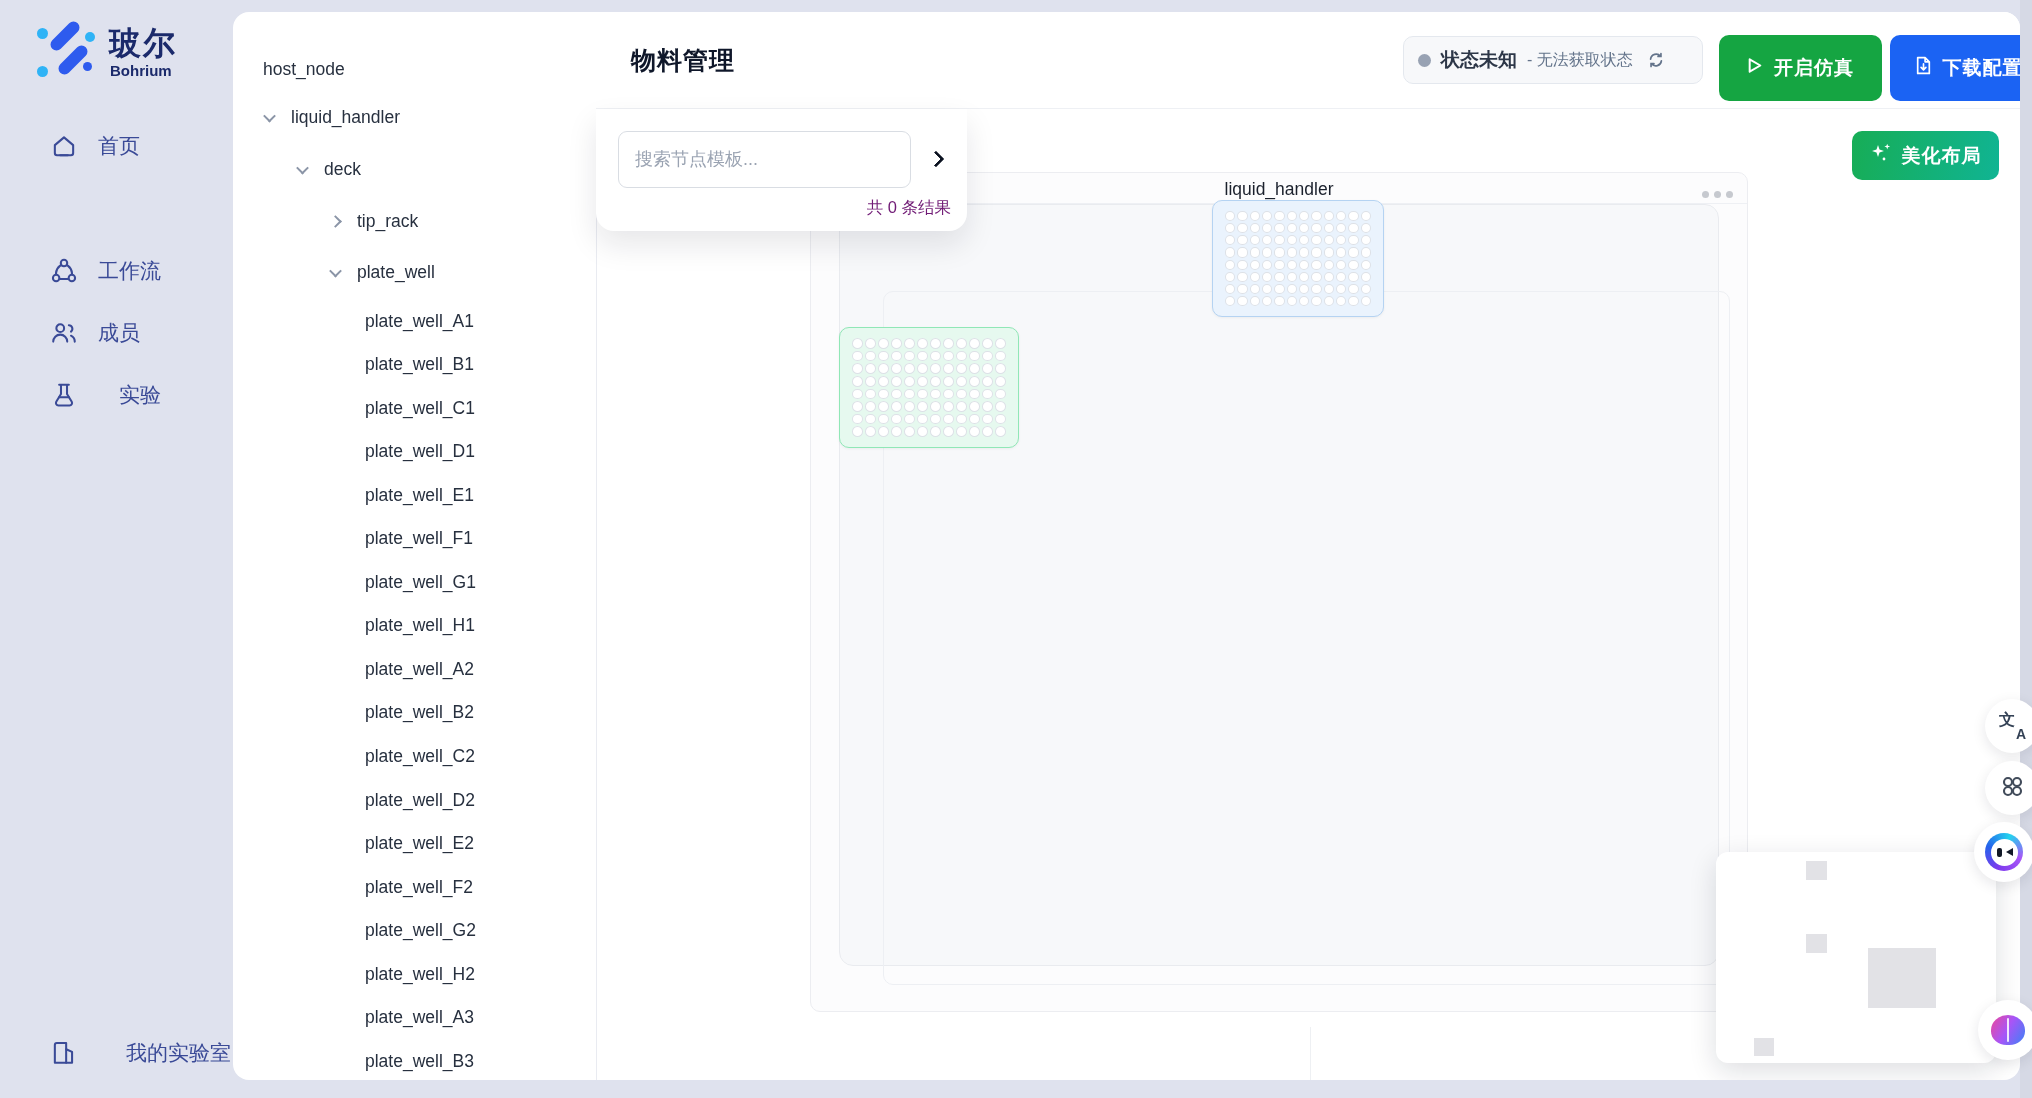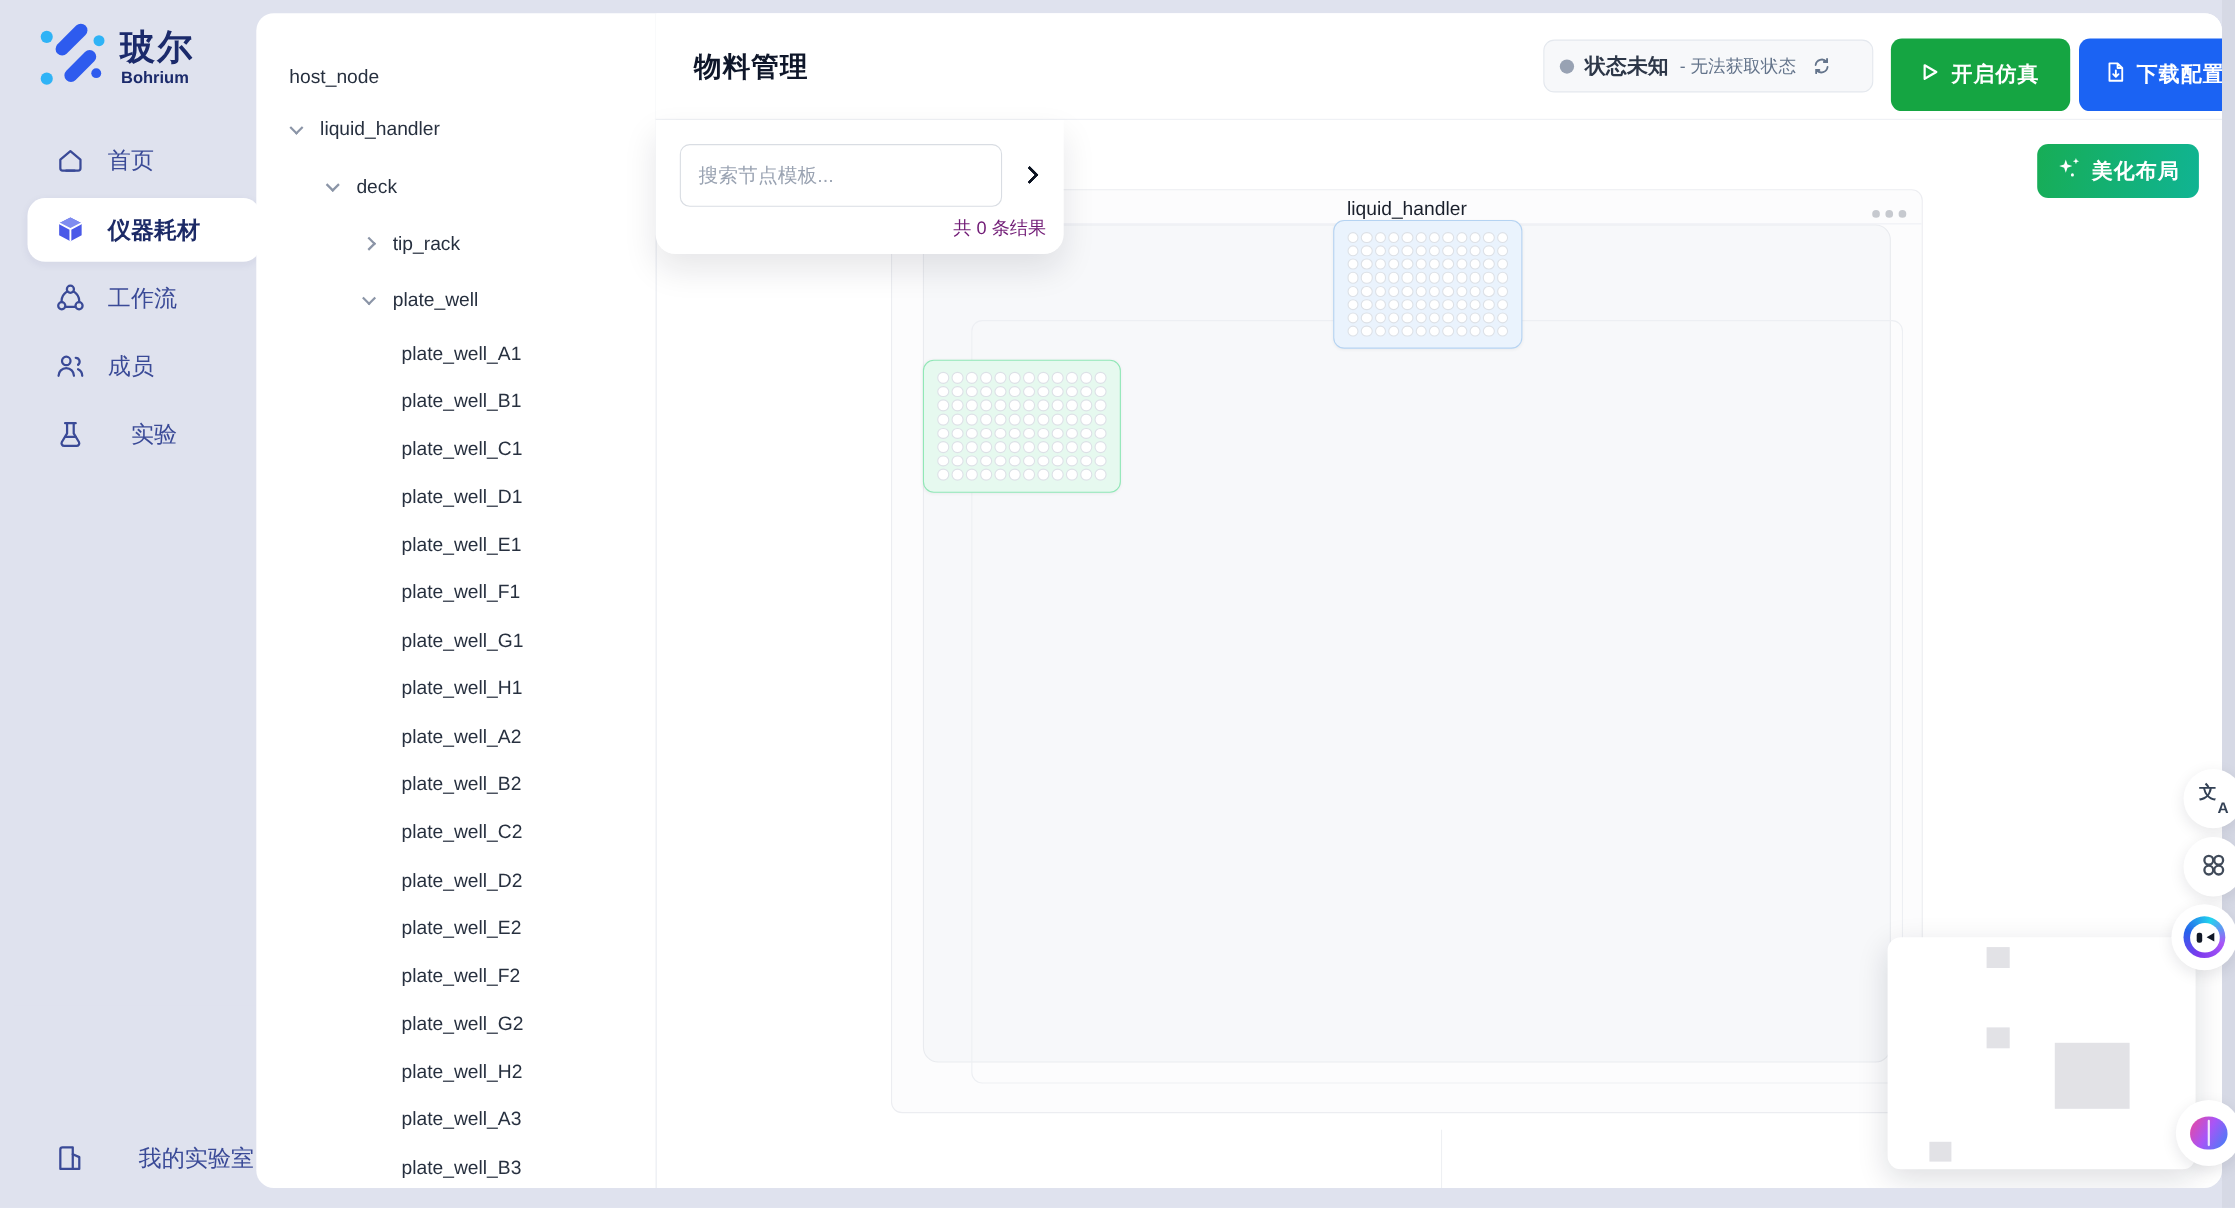--- a/index.html
+++ b/index.html
@@ -111,30 +111,20 @@
   <div class="nav-item" style="top:117px;">
     <span class="nav-icon">
       <svg viewBox="0 0 26 26">
           <path d="M4.5 12.2 L13 5 L21.5 12.2 V19.5 A2 2 0 0 1 19.5 21.5 H6.5 A2 2 0 0 1 4.5 19.5 Z"></path>
           <path d="M9.5 21.5 h7"></path>
         </svg>
     </span>
     <span>首页</span>
   </div>
 
-  <div class="nav-item active" style="top:180px;">
-    <span class="nav-icon">
-      <svg viewBox="0 0 26 26">
-        <path d="M13 2.5 L22.5 7.4 V17.6 L13 22.5 L3.5 17.6 V7.4 Z" fill="#4a59e8" stroke="none"></path>
-        <path d="M13 2.5 L22.5 7.4 L13 12.3 L3.5 7.4 Z" fill="#7f8cf0" stroke="none"></path>
-        <path d="M3.9 7.6 L13 12.3 L22.1 7.6 M13 12.3 V21.8" stroke="#ffffff" stroke-width="1.6" fill="none"></path>
-      </svg>
-    </span>
-    <span>仪器耗材</span>
-  </div>
 
   <div class="nav-item" style="top:242px;">
     <span class="nav-icon">
       <svg viewBox="0 0 26 26">
           <path d="M13 6.5 C19 8 21.5 13 20 19 M6 19 C4.5 13 7 8 13 6.5 M7.5 20.5 h11"></path>
           <circle cx="13" cy="5.5" r="3" fill="#dfe2ee"></circle>
           <circle cx="5.7" cy="19.5" r="3" fill="#dfe2ee"></circle>
           <circle cx="20.3" cy="19.5" r="3" fill="#dfe2ee"></circle>
         </svg>
     </span>

